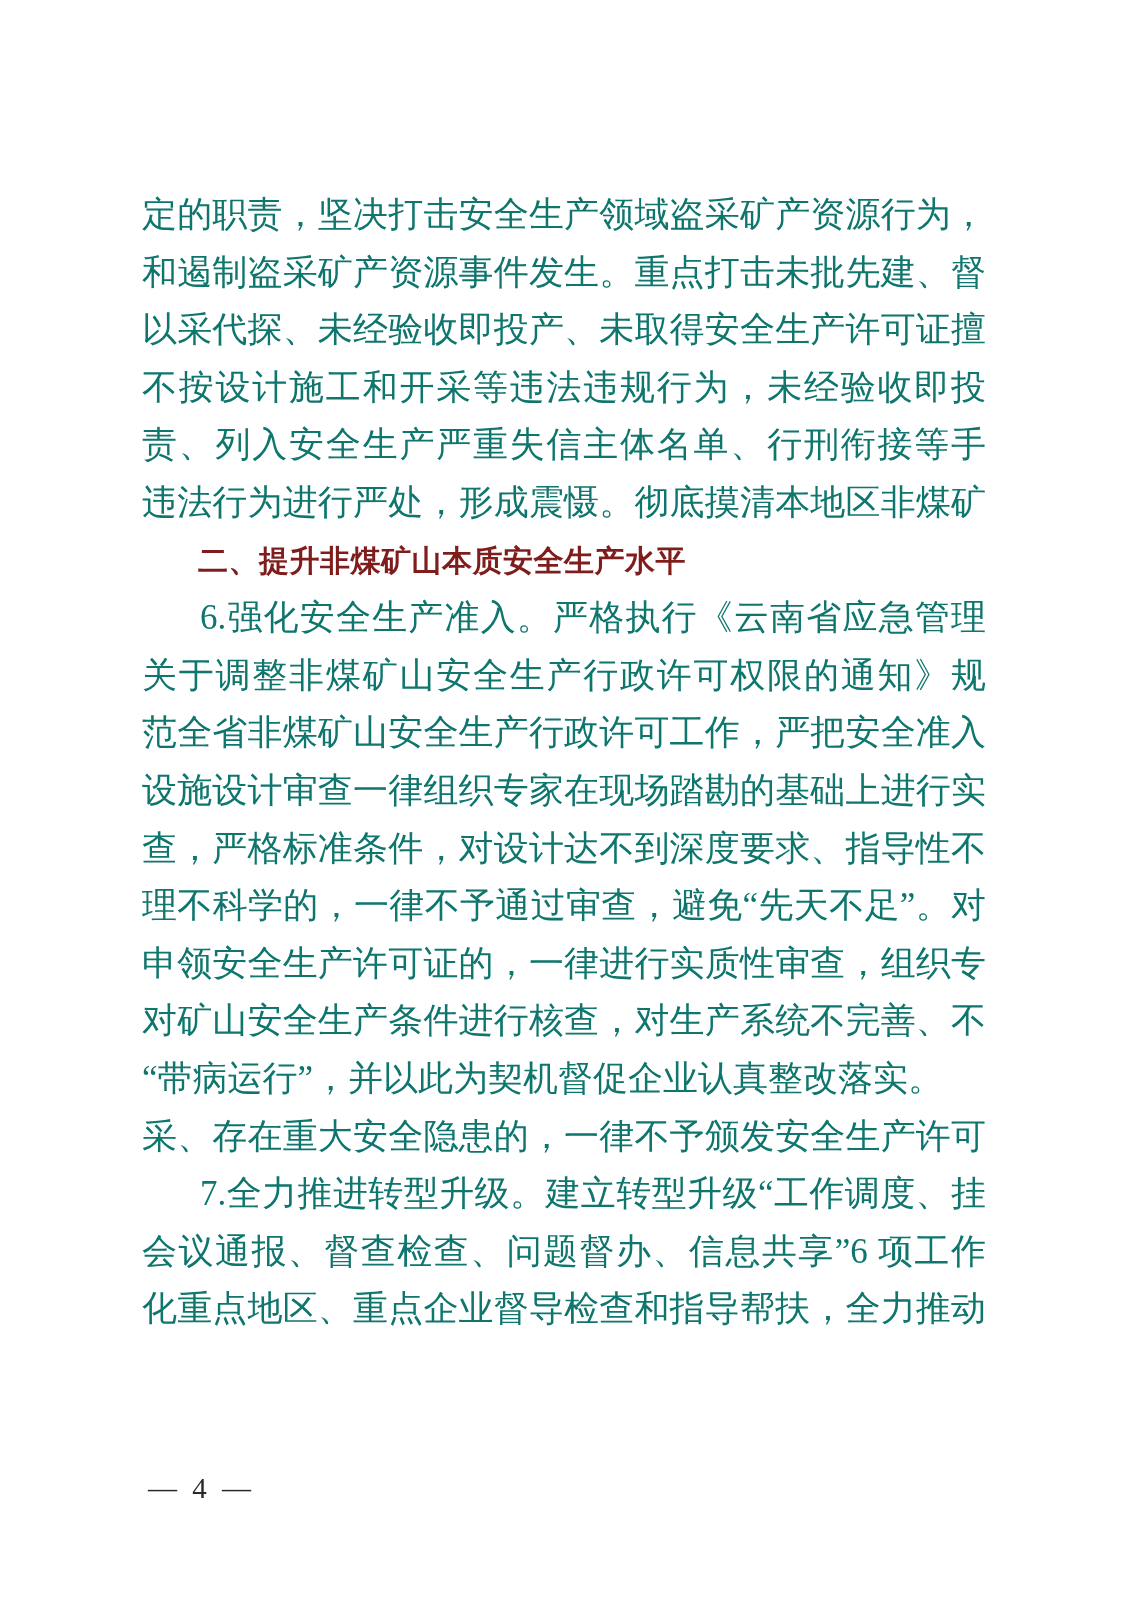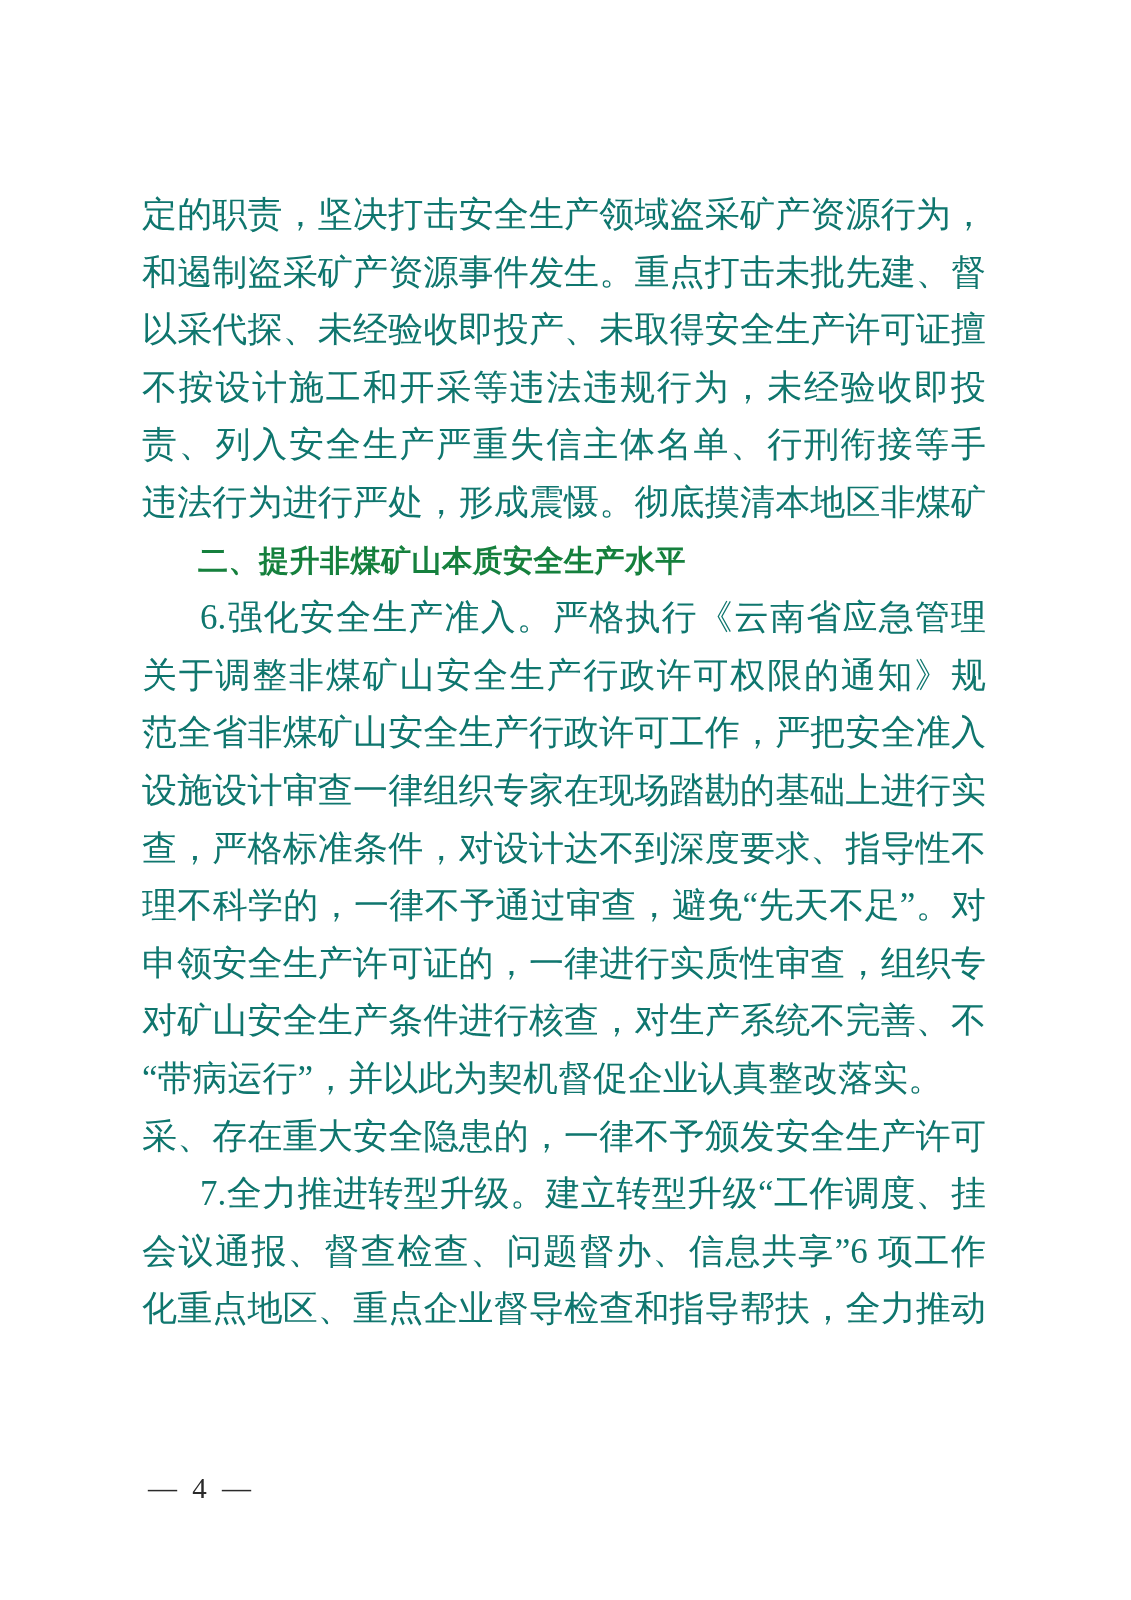--- a/index.html
+++ b/index.html
@@ -36,21 +36,21 @@
   }
   .line.indent {
     padding-left: 58px;
   }
   .heading {
     height: 57.6px;
     line-height: 57.6px;
     padding-left: 56px;
     font-size: 30px;
     font-weight: bold;
-    color: #15803d;
+    color: #7f1d1d;
     font-family: "Liberation Sans", sans-serif;
     letter-spacing: 0.5px;
   }
   .footer {
     position: absolute;
     left: 148px;
     top: 1472px;
     font-size: 29px;
     color: #2a2a2a;
     letter-spacing: 4px;

